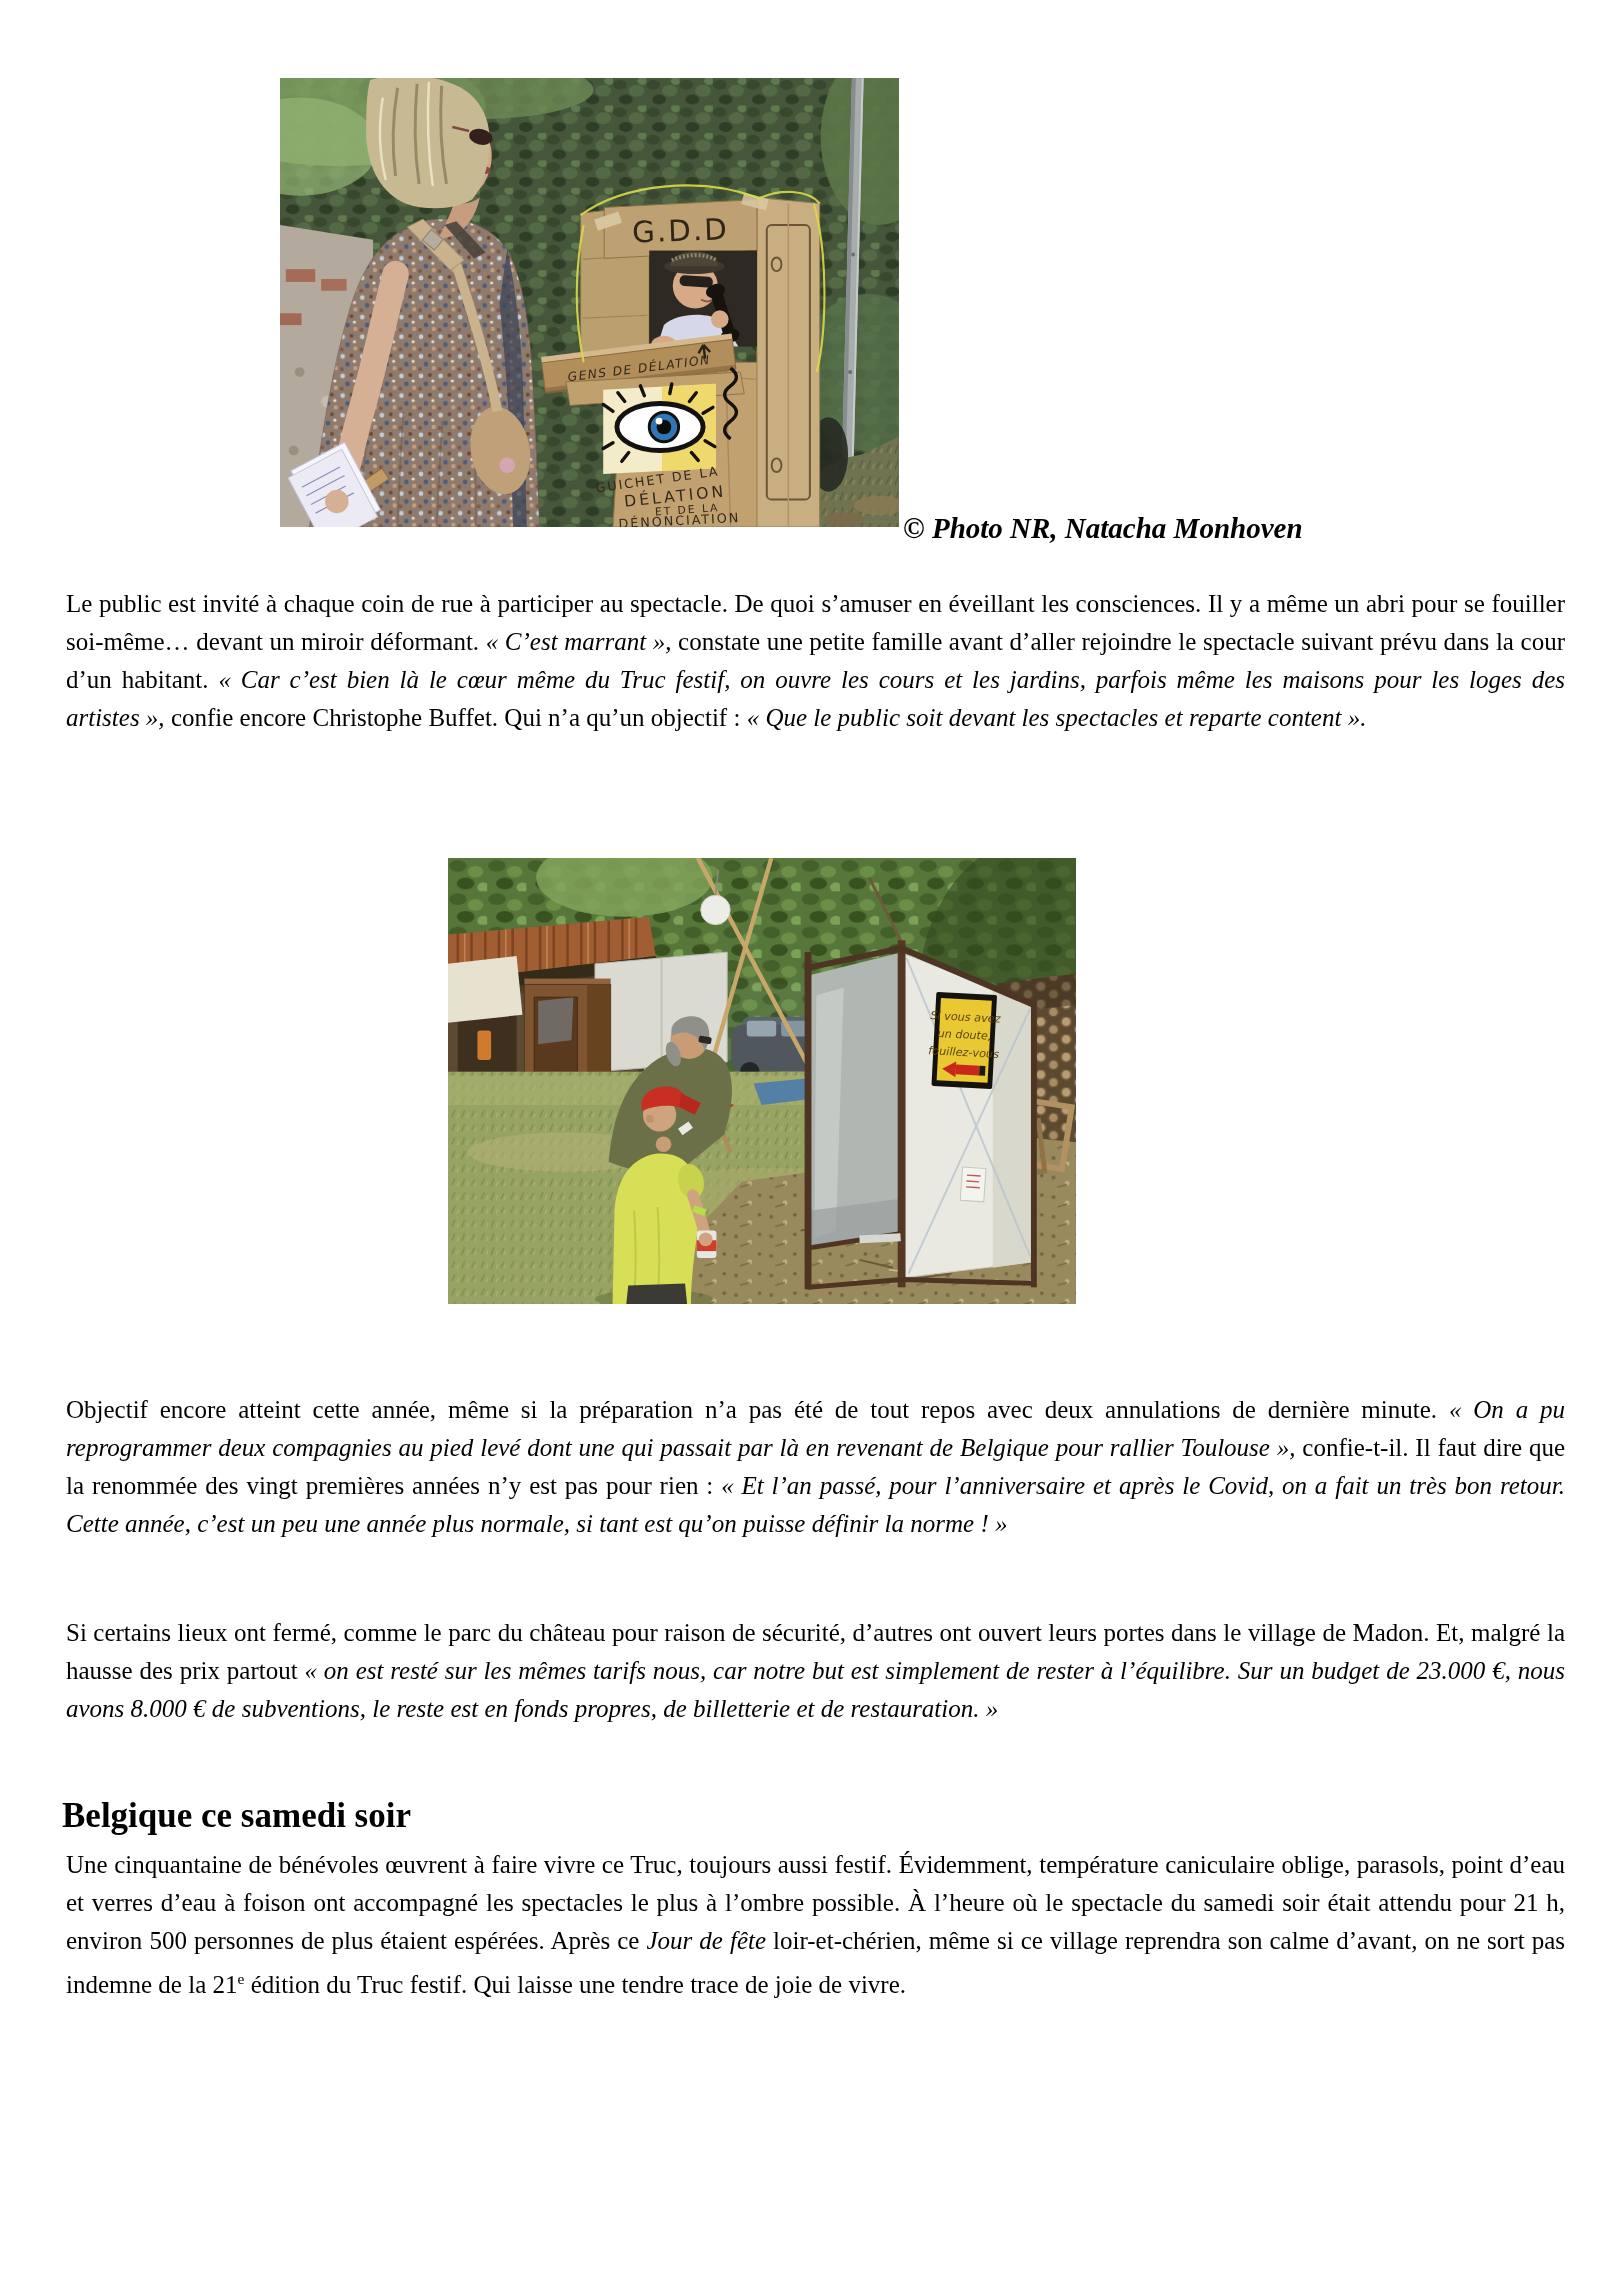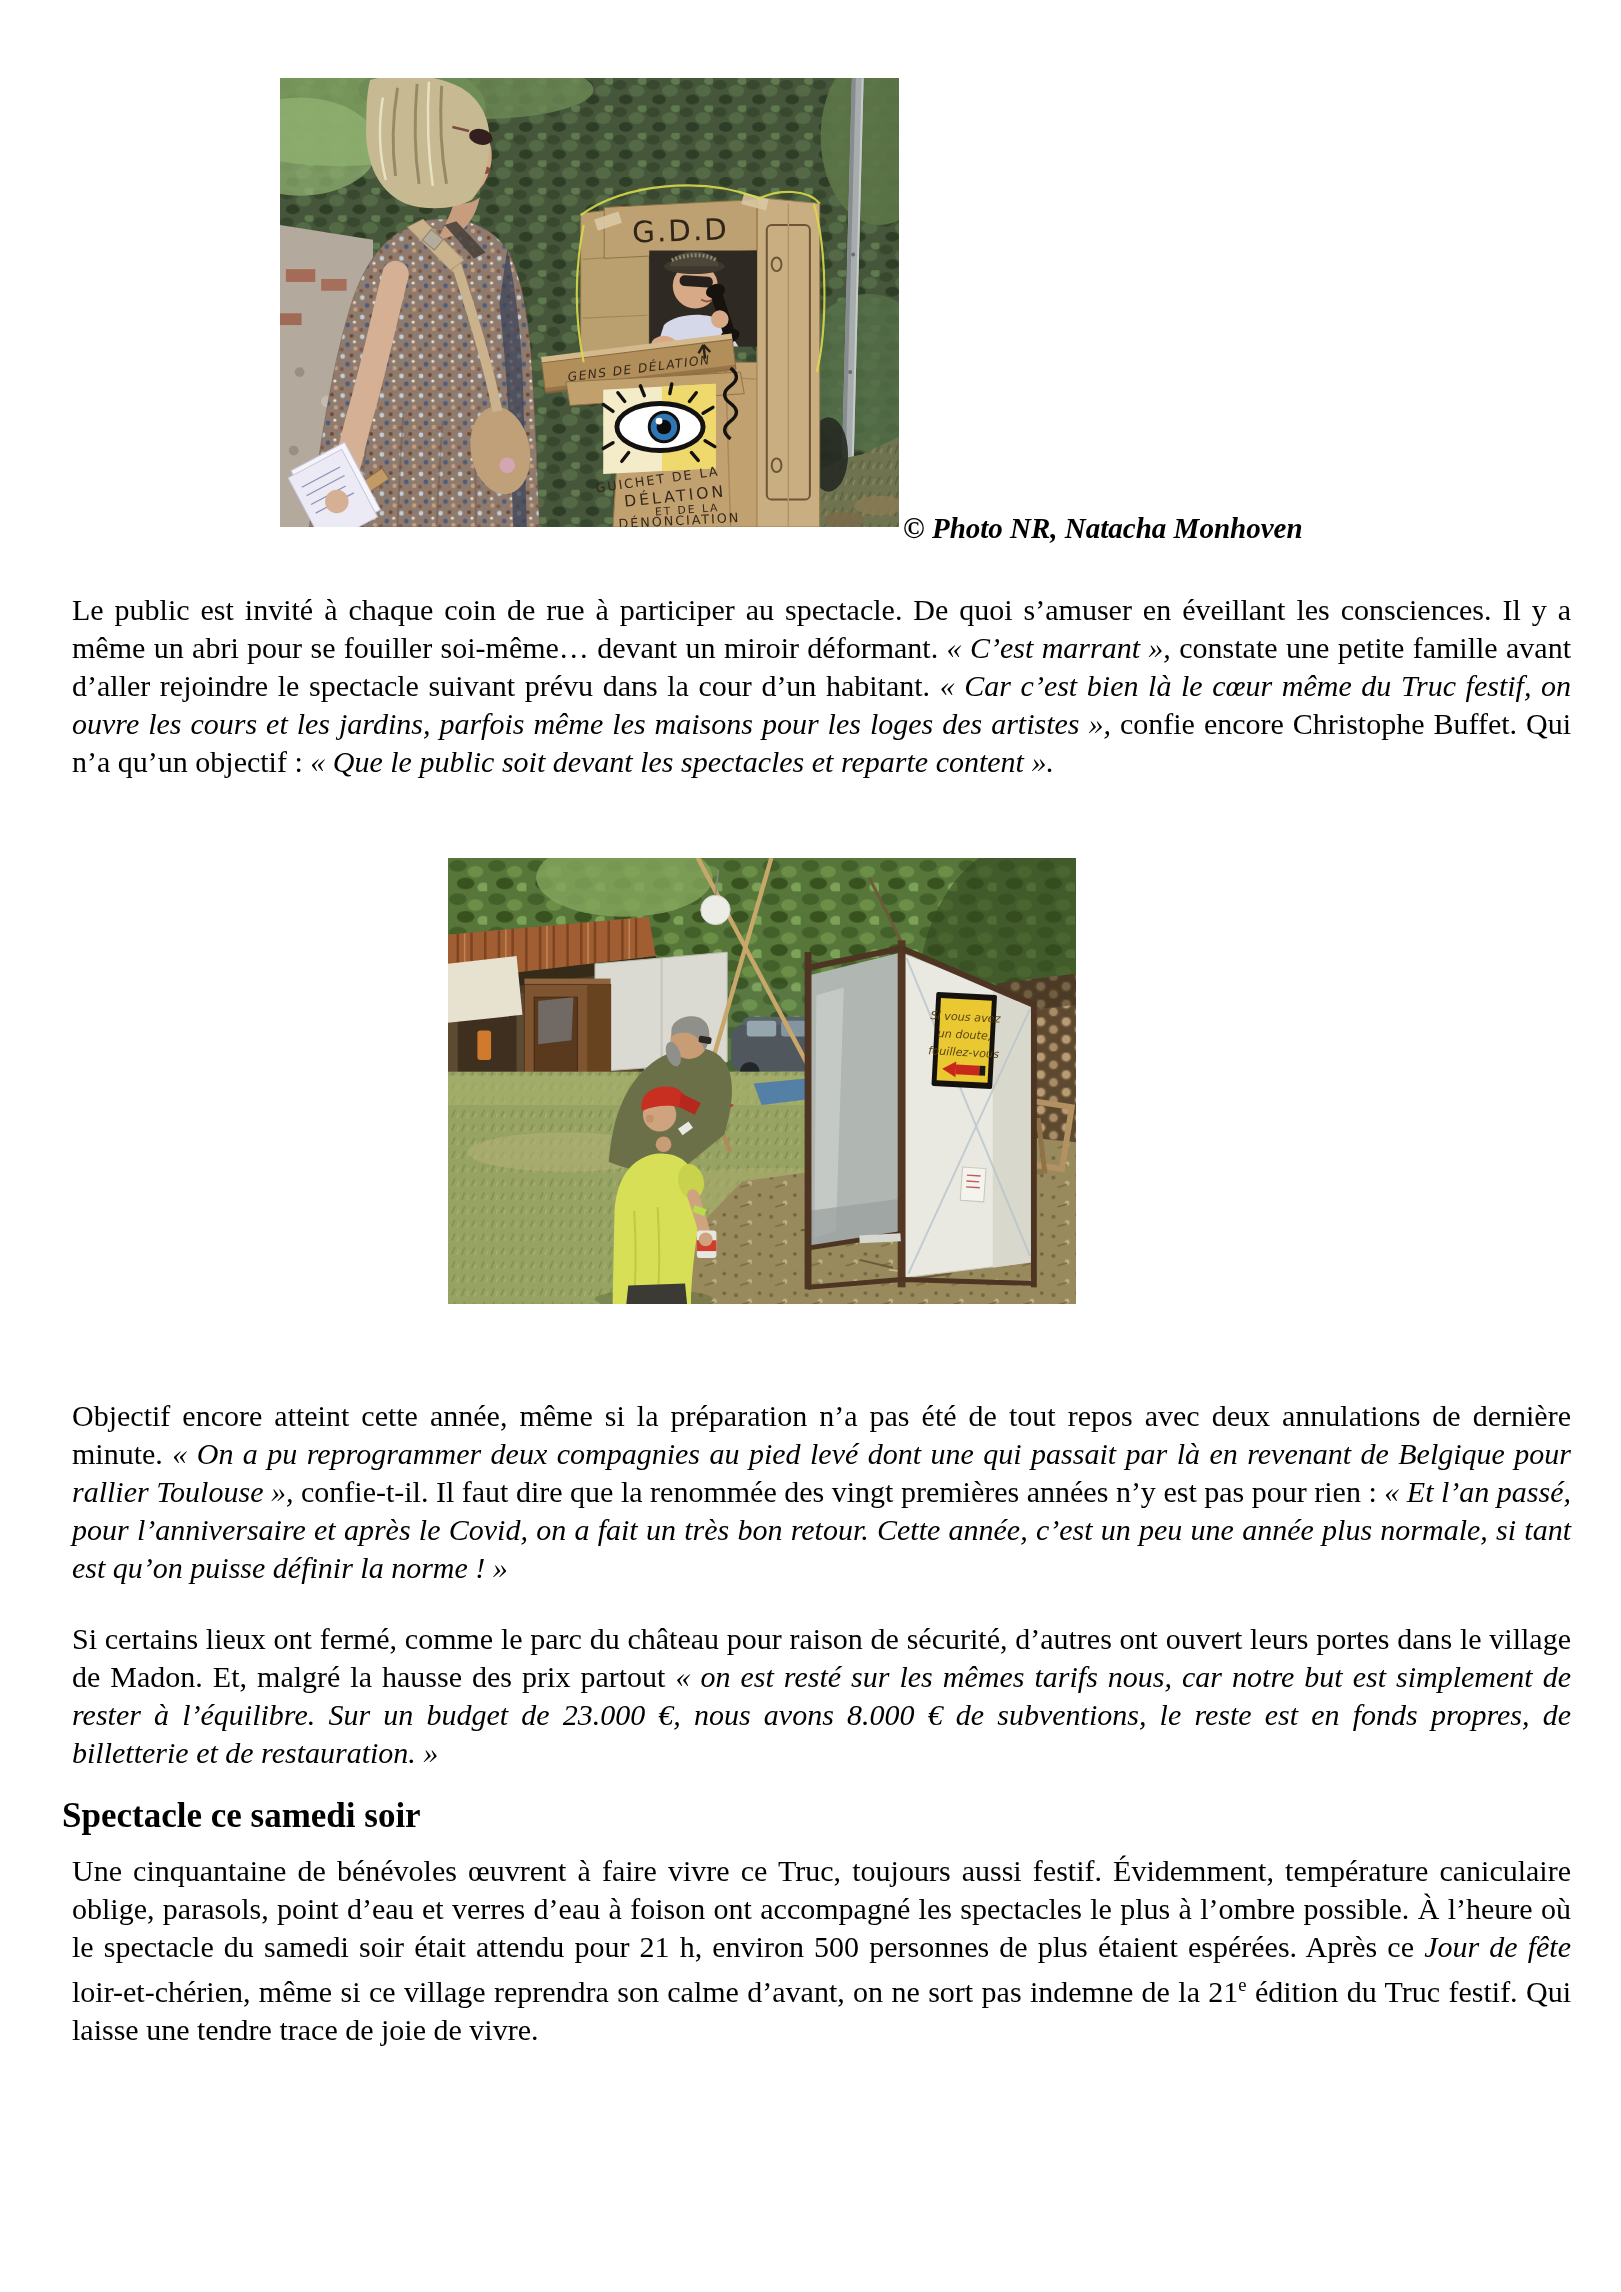--- a/index.html
+++ b/index.html
@@ -1,20 +1,20 @@
 <!DOCTYPE html>
 <html><head>
 <meta charset="utf-8">
 <style>
   html,body{margin:0;padding:0;background:#ffffff;}
   .page{position:relative;width:1621px;height:2293px;background:#ffffff;overflow:hidden;
         font-family:"Liberation Serif",serif;color:#000;}
   .photo{position:absolute;}
   .photo svg{display:block;}
-  .bodytext{position:absolute;left:62px;width:1499px;margin:10px;font-size:30px;line-height:38px;
+  .bodytext{position:absolute;left:62px;width:1499px;margin:4px;font-size:25px;line-height:38px;
         text-align:justify;}
   .it{font-style:italic;}
   .sup{font-size:0.62em;}
   .credit1{position:absolute;left:903px;top:512px;font-size:29px;font-weight:bold;font-style:italic;
         white-space:nowrap;}
   .caption{position:absolute;left:62px;top:1307px;width:1499px;margin:0;font-size:29px;text-align:center;}
   .caption .credit{font-weight:bold;font-style:italic;margin-left:17.6px;}
   h2.heading{position:absolute;left:62px;top:1796px;margin:0;font-size:35px;font-weight:bold;}
   text{font-family:"DejaVu Sans",sans-serif;}
 </style>
@@ -328,18 +328,18 @@
         <rect x="250" y="356" width="13" height="7" fill="#b8dc4a" transform="rotate(20 256 360)"></rect>
       </g>
     </svg>
   </figure>
 
 
   <p class="bodytext" style="top:1387px;"><span>Objectif encore atteint cette année, même si la préparation n’a pas été de tout repos avec deux annulations de dernière minute. </span><span class="it">«&nbsp;On a pu reprogrammer deux compagnies au pied levé dont une qui passait par là en revenant de Belgique pour rallier Toulouse&nbsp;»,</span><span> confie-t-il. Il faut dire que la renommée des vingt premières années n’y est pas pour rien&nbsp;: </span><span class="it">«&nbsp;Et l’an passé, pour l’anniversaire et après le Covid, on a fait un très bon retour. Cette année, c’est un peu une année plus normale, si tant est qu’on puisse définir la norme&nbsp;!&nbsp;»</span></p>
 
   <p class="bodytext" style="top:1610px;"><span>Si certains lieux ont fermé, comme le parc du château pour raison de sécurité, d’autres ont ouvert leurs portes dans le village de Madon. Et, malgré la hausse des prix partout </span><span class="it">«&nbsp;on est resté sur les mêmes tarifs nous, car notre but est simplement de rester à l’équilibre. Sur un budget de 23.000&nbsp;€, nous avons 8.000&nbsp;€ de subventions, le reste est en fonds propres, de billetterie et de restauration.&nbsp;»</span></p>
 
-  <h2 class="heading">Spectacle ce samedi soir</h2>
+  <h2 class="heading">Belgique ce samedi soir</h2>
 
   <p class="bodytext" style="top:1842px;"><span>Une cinquantaine de bénévoles œuvrent à faire vivre ce Truc, toujours aussi festif. Évidemment, température caniculaire oblige, parasols, point d’eau et verres d’eau à foison ont accompagné les spectacles le plus à l’ombre possible. À l’heure où le spectacle du samedi soir était attendu pour 21&nbsp;h, environ 500 personnes de plus étaient espérées. Après ce </span><span class="it">Jour de fête</span><span> loir-et-chérien, même si ce village reprendra son calme d’avant, on ne sort pas indemne de la 21</span><sup class="sup">e</sup><span> édition du Truc festif. Qui laisse une tendre trace de joie de vivre.</span></p>
 
 </div>
 
 
 </body></html>

